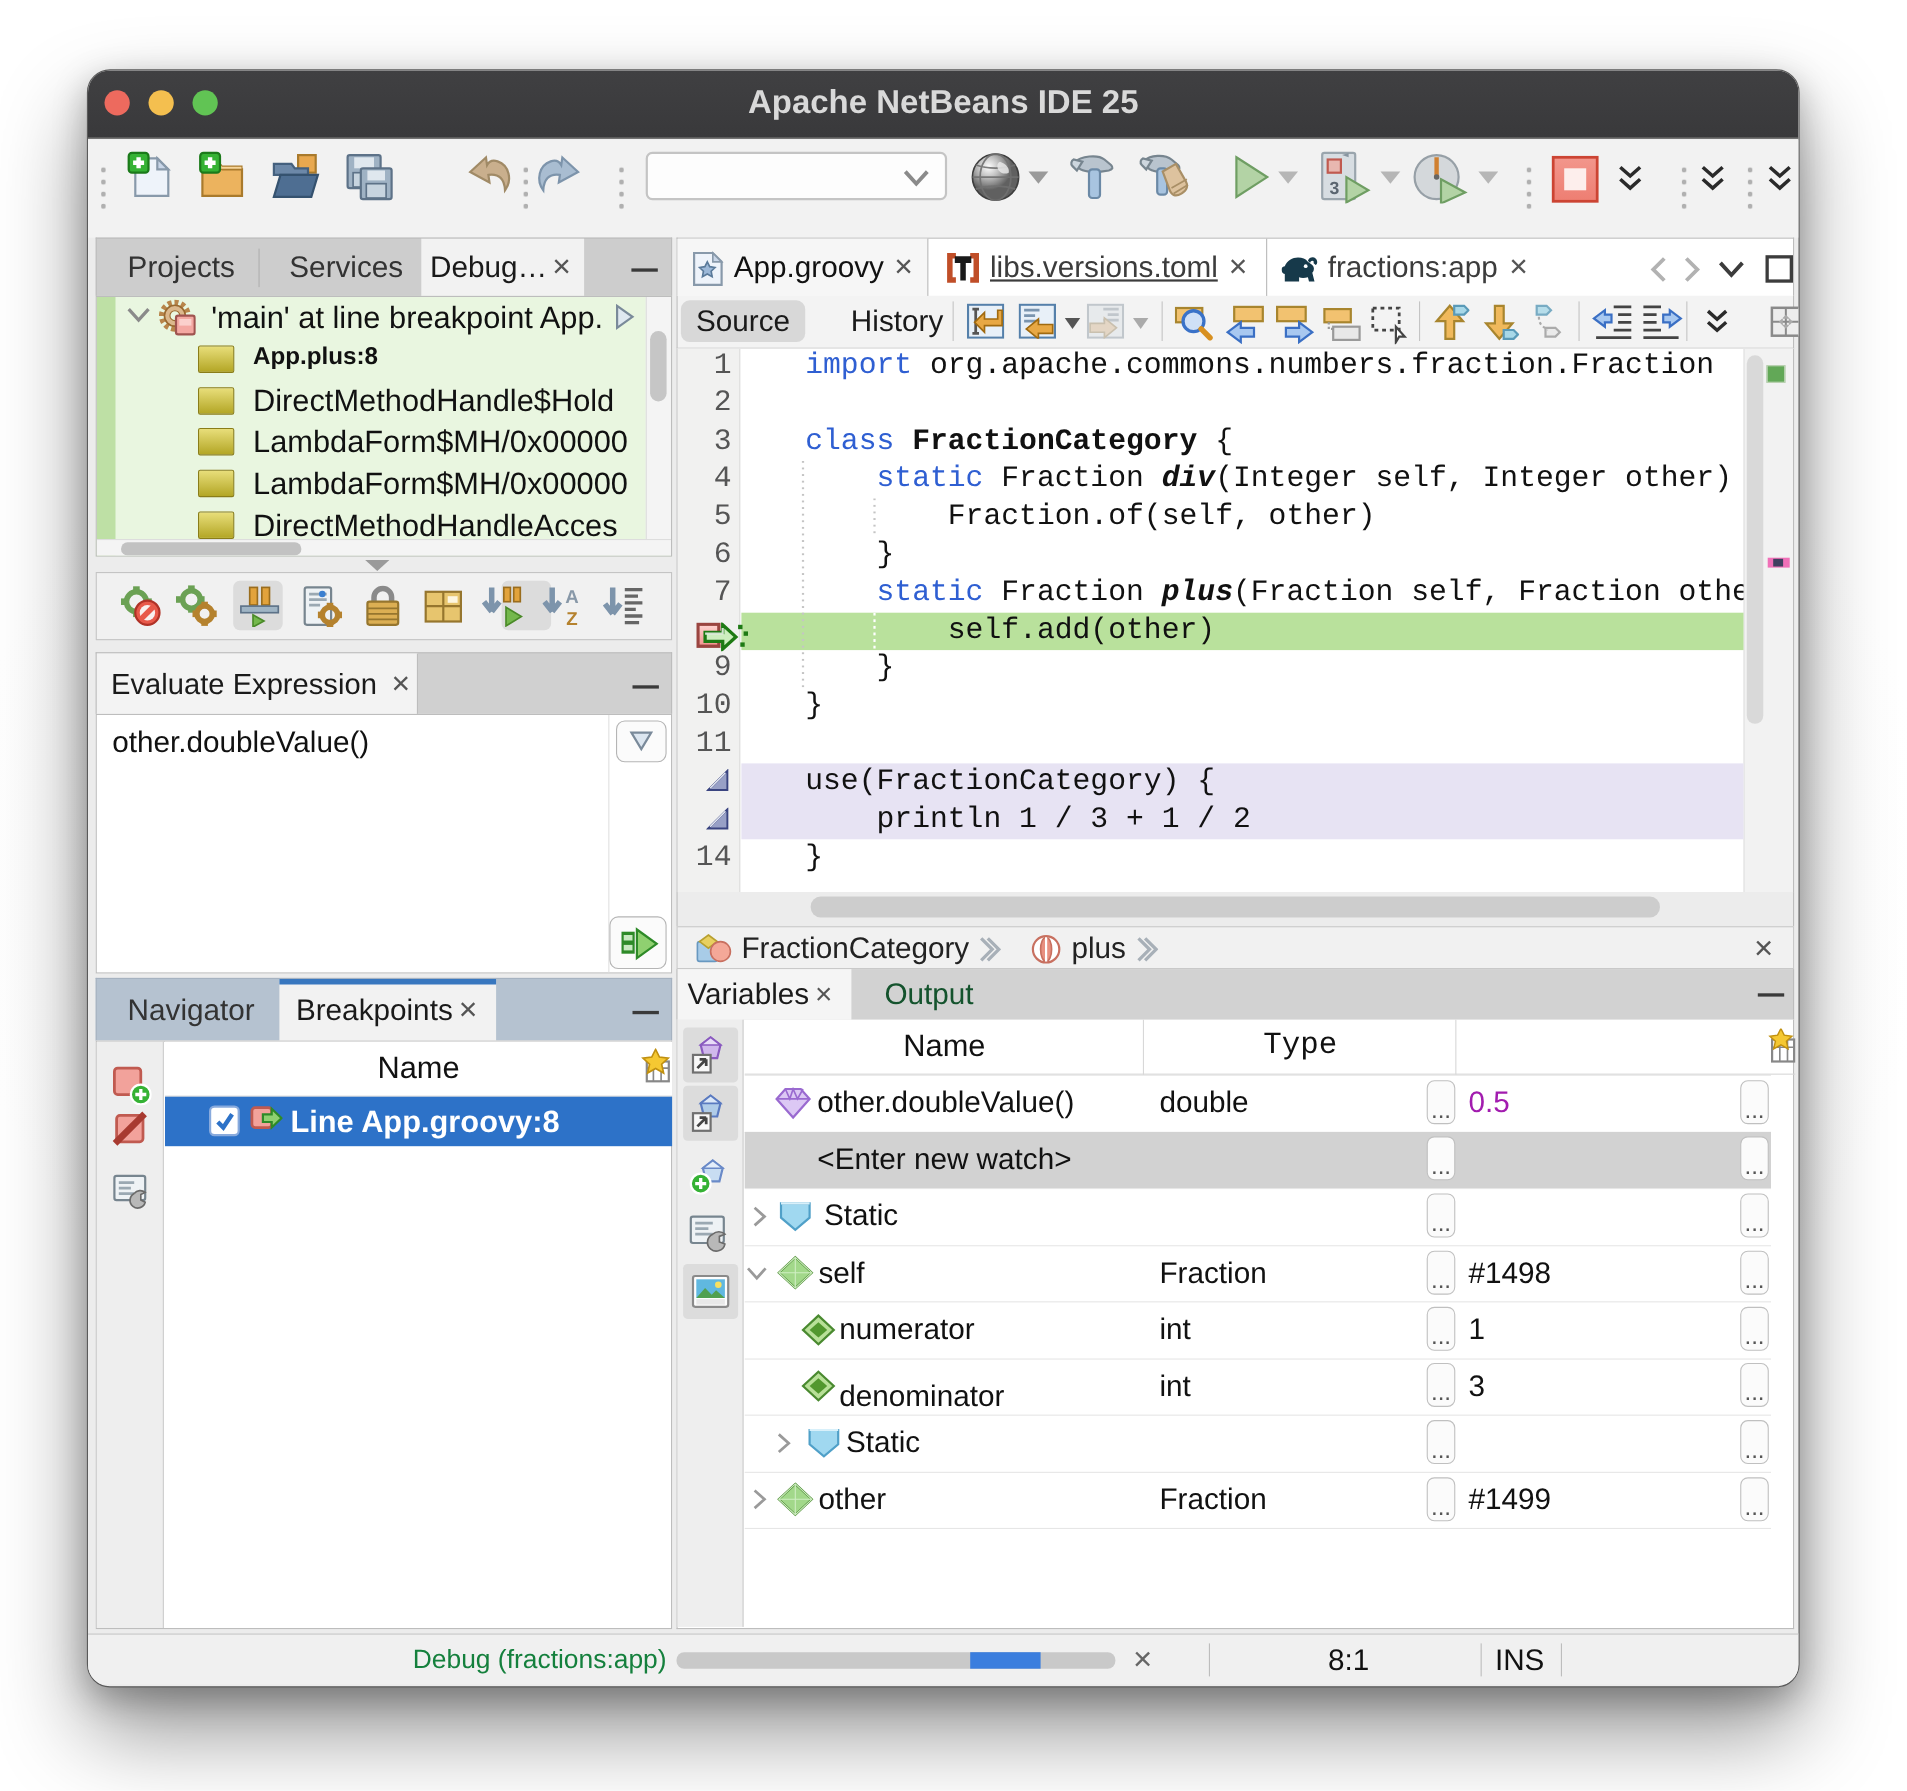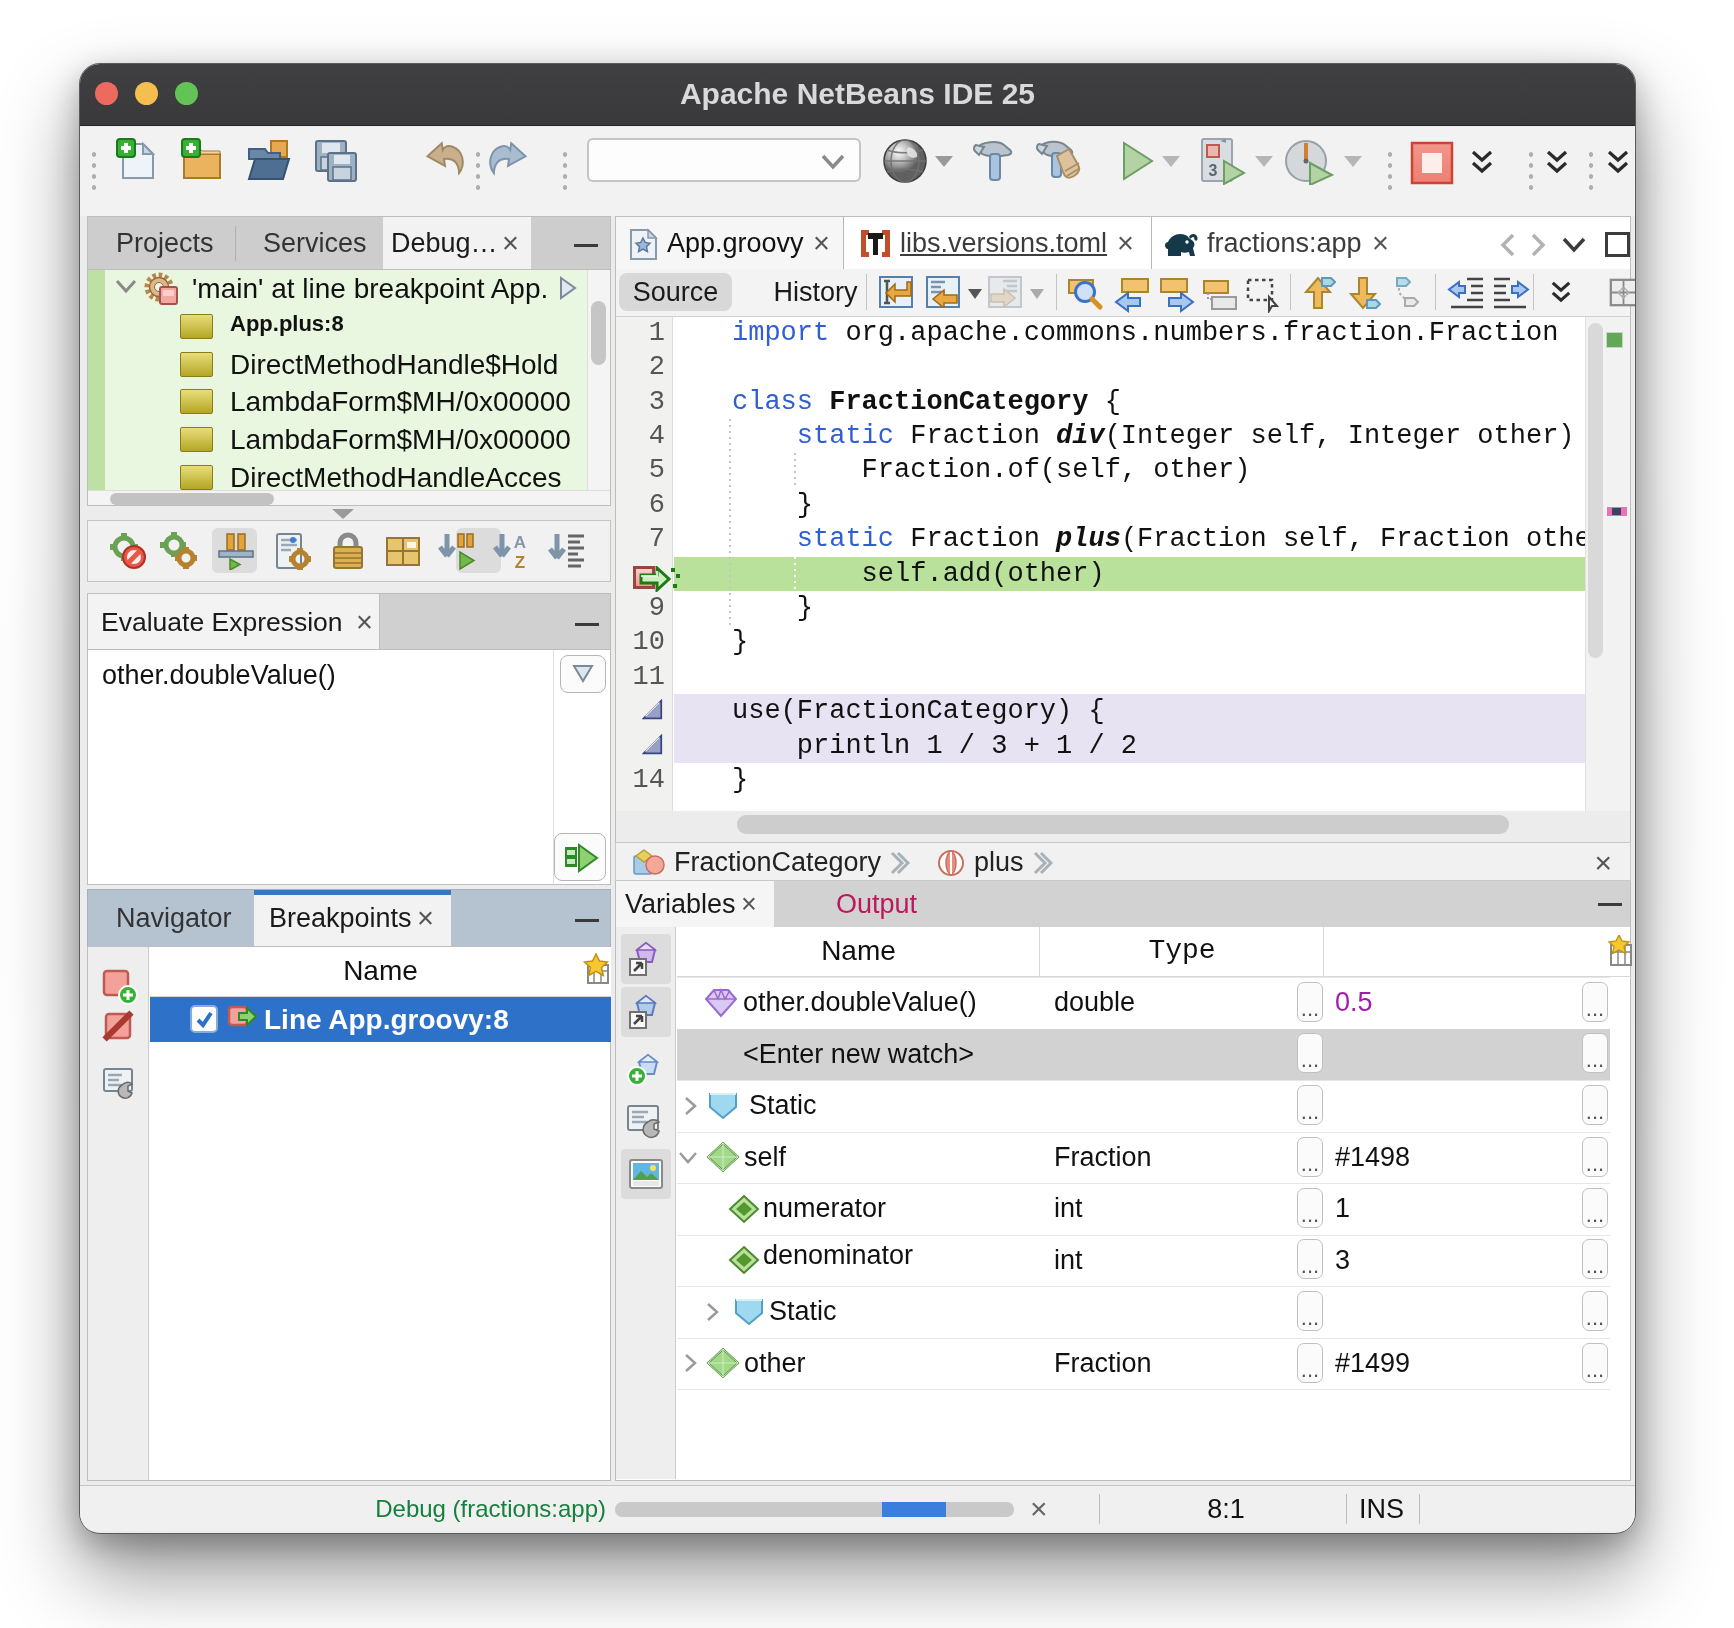--- a/index.html
+++ b/index.html
@@ -595,21 +595,21 @@
         <svg class="abs" style="left:415px;top:8px;" width="22" height="24" viewBox="0 0 22 24">
             <path d="M4 2 L14 12 L4 22 M10 2 L20 12 L10 22" fill="none" stroke="#a8b0b8" stroke-width="3"></path>
           </svg>
         <div class="abs" style="right:18px;top:0;height:39px;line-height:39px;font-size:30px;color:#555;">×</div>
       </div>
 
       <div class="abs" style="left:535px;top:817px;width:1016px;height:46px;background:#d2d2d2;border-left:1px solid #bdbdbd;border-right:1px solid #bdbdbd;">
         <div class="abs" style="left:0;top:0;width:158px;height:46px;background:#f5f5f5;"></div>
         <div class="abs" style="left:9px;top:0;height:46px;line-height:46px;font-size:27px;color:#1a1a1a;">Variables</div>
         <div class="abs" style="left:125px;top:0;height:46px;line-height:46px;font-size:27px;color:#555;">×</div>
-        <div class="abs" style="left:188px;top:0;height:46px;line-height:46px;font-size:27px;color:#be185d;margin-left:32px;">Output</div>
+        <div class="abs" style="left:188px;top:0;height:46px;line-height:46px;font-size:27px;color:#14532d;">Output</div>
         <div class="abs" style="left:982px;top:22px;width:24px;height:3px;background:#3a3a3a;"></div>
       </div>
 
       <div class="abs" style="left:535px;top:863px;width:1016px;height:554px;background:#ffffff;border-left:1px solid #bdbdbd;border-right:1px solid #bdbdbd;border-bottom:1px solid #bdbdbd;">
         <div class="abs" style="left:0;top:0;width:60px;height:552px;background:#eeeeee;border-right:1px solid #cccccc;" id="varstoolbar">
             <div class="abs" style="left:5px;top:7px;width:50px;height:50px;background:#dcdcdc;border-radius:4px;"></div>
 <svg class="abs" style="left:10px;top:12px;" width="40" height="40" viewBox="0 0 40 40">
   <path d="M20 4 l9 7 -3 12 h-12 l-3 -12 z" fill="#d0b8ec" stroke="#8a5ac0" stroke-width="2"></path>
   <path d="M20 4 l9 7 -18 0 z" fill="#e8dcf8" stroke="#8a5ac0" stroke-width="1.5"></path>
   <rect x="4" y="20" width="16" height="16" fill="#f8f8f8" stroke="#707070" stroke-width="2"></rect>
@@ -703,21 +703,21 @@
 </svg>
 <div class="abs" style="left:86px;top:256.0px;height:51.5px;line-height:51.5px;font-size:27px;color:#111;white-space:nowrap;">numerator</div>
 <div class="abs" style="left:377px;top:256.0px;height:51.5px;line-height:51.5px;font-size:27px;color:#111;">int</div>
 <div class="abs" style="left:620px;top:261px;width:26px;height:40px;background:#fbfbfb;border:1px solid #c0c0c0;border-radius:7px;text-align:center;line-height:52px;font-size:22px;color:#555;">...</div>
 <div class="abs" style="left:658px;top:256.0px;height:51.5px;line-height:51.5px;font-size:27px;color:#111;">1</div>
 <div class="abs" style="left:905px;top:261px;width:26px;height:40px;background:#fbfbfb;border:1px solid #c0c0c0;border-radius:7px;text-align:center;line-height:52px;font-size:22px;color:#555;">...</div>
 <svg class="abs" style="left:51px;top:318px;" width="32" height="30" viewBox="0 0 32 30">
   <path d="M16 2 L30 15 L16 28 L2 15 z" fill="#b8e098" stroke="#4a8a30" stroke-width="2"></path>
   <path d="M16 8 L24 15 L16 22 L8 15 z" fill="#52982e"></path>
 </svg>
-<div class="abs" style="left:86px;top:303px;height:51.5px;line-height:51.5px;font-size:27px;color:#111;white-space:nowrap;">denominator</div>
+<div class="abs" style="left:86px;top:317px;height:51.5px;line-height:51.5px;font-size:27px;color:#111;white-space:nowrap;">denominator</div>
 <div class="abs" style="left:377px;top:307.5px;height:51.5px;line-height:51.5px;font-size:27px;color:#111;">int</div>
 <div class="abs" style="left:620px;top:312px;width:26px;height:40px;background:#fbfbfb;border:1px solid #c0c0c0;border-radius:7px;text-align:center;line-height:52px;font-size:22px;color:#555;">...</div>
 <div class="abs" style="left:658px;top:307.5px;height:51.5px;line-height:51.5px;font-size:27px;color:#111;">3</div>
 <div class="abs" style="left:905px;top:312px;width:26px;height:40px;background:#fbfbfb;border:1px solid #c0c0c0;border-radius:7px;text-align:center;line-height:52px;font-size:22px;color:#555;">...</div>
 <svg class="abs" style="left:27px;top:374px;" width="16" height="22" viewBox="0 0 16 22">
               <path d="M4 3 L13 11 L4 19" fill="none" stroke="#9a9a9a" stroke-width="2.5"></path>
             </svg>
 <svg class="abs" style="left:56px;top:370px;" width="32" height="30" viewBox="0 0 32 30">
   <path d="M3 3 h26 v13 l-13 11 -13 -11 z" fill="#a0d8f0" stroke="#50a0c8" stroke-width="2"></path>
   <path d="M3 3 h26" stroke="#d8f0fa" stroke-width="2"></path>

